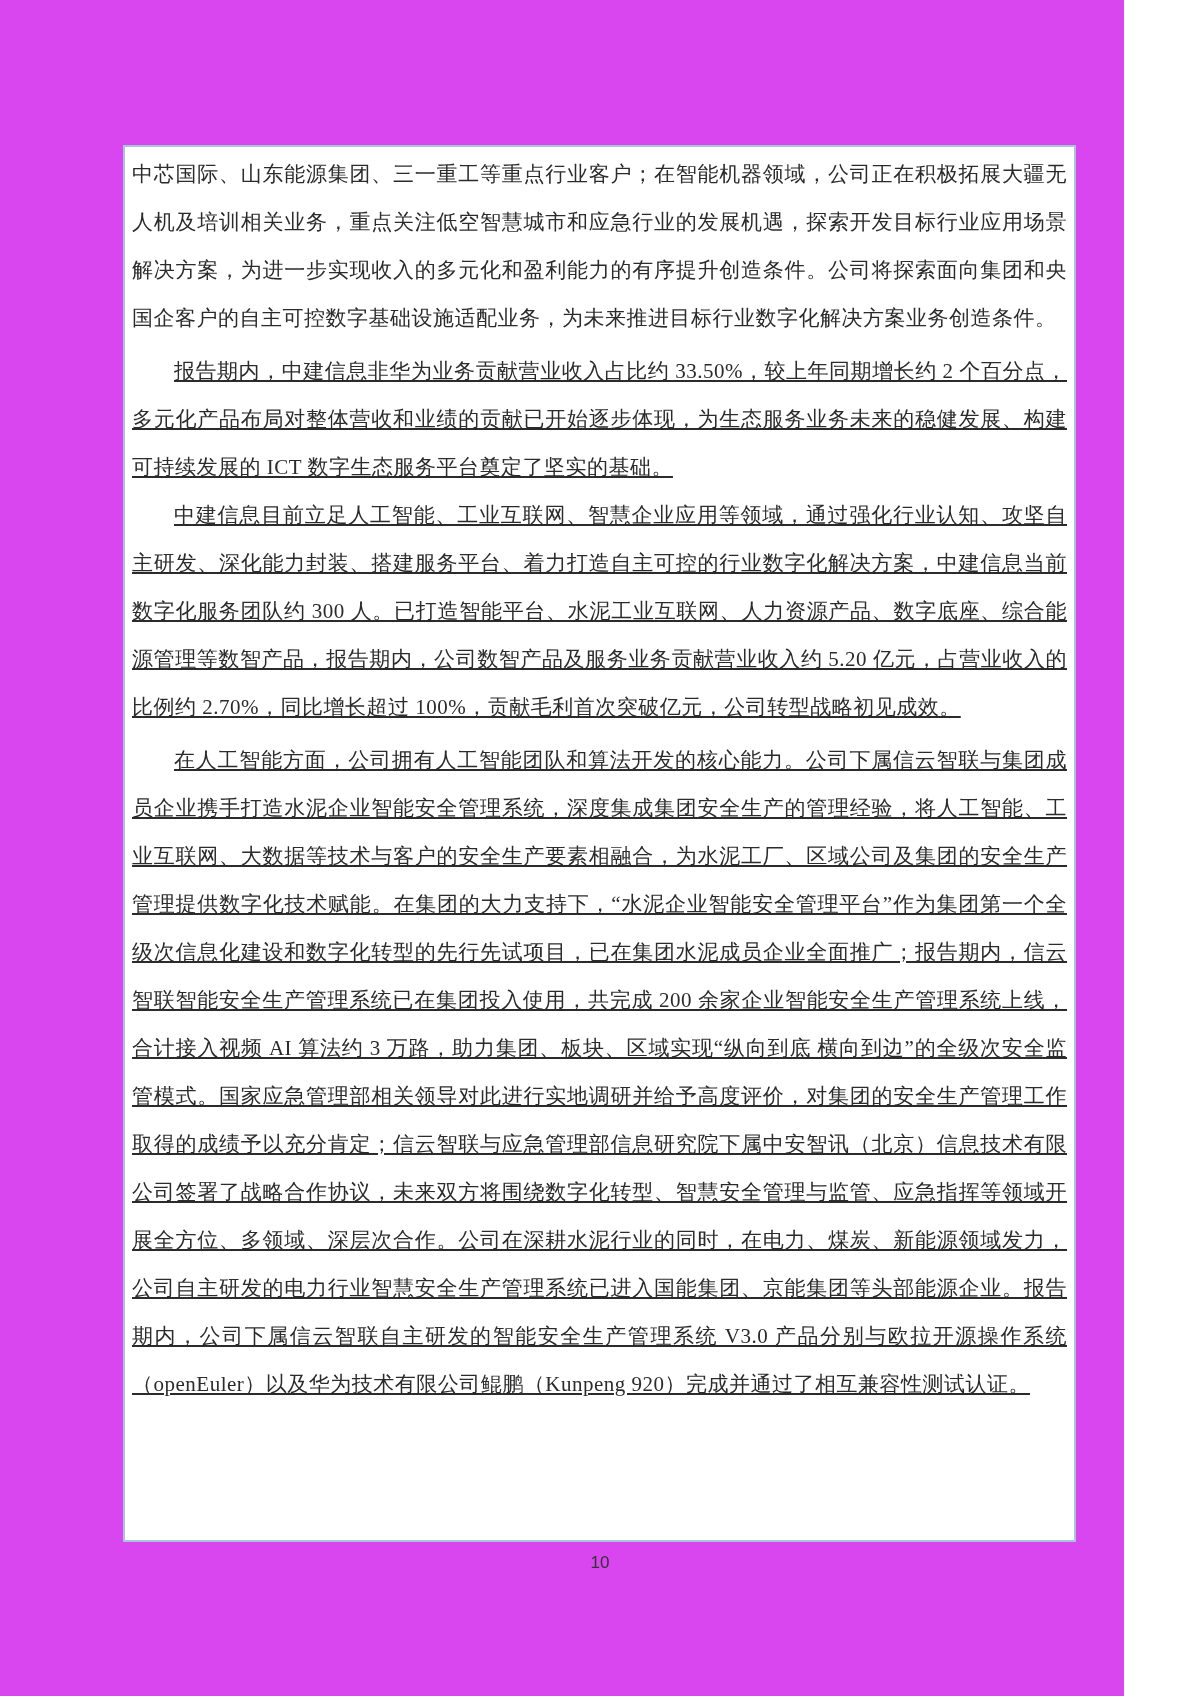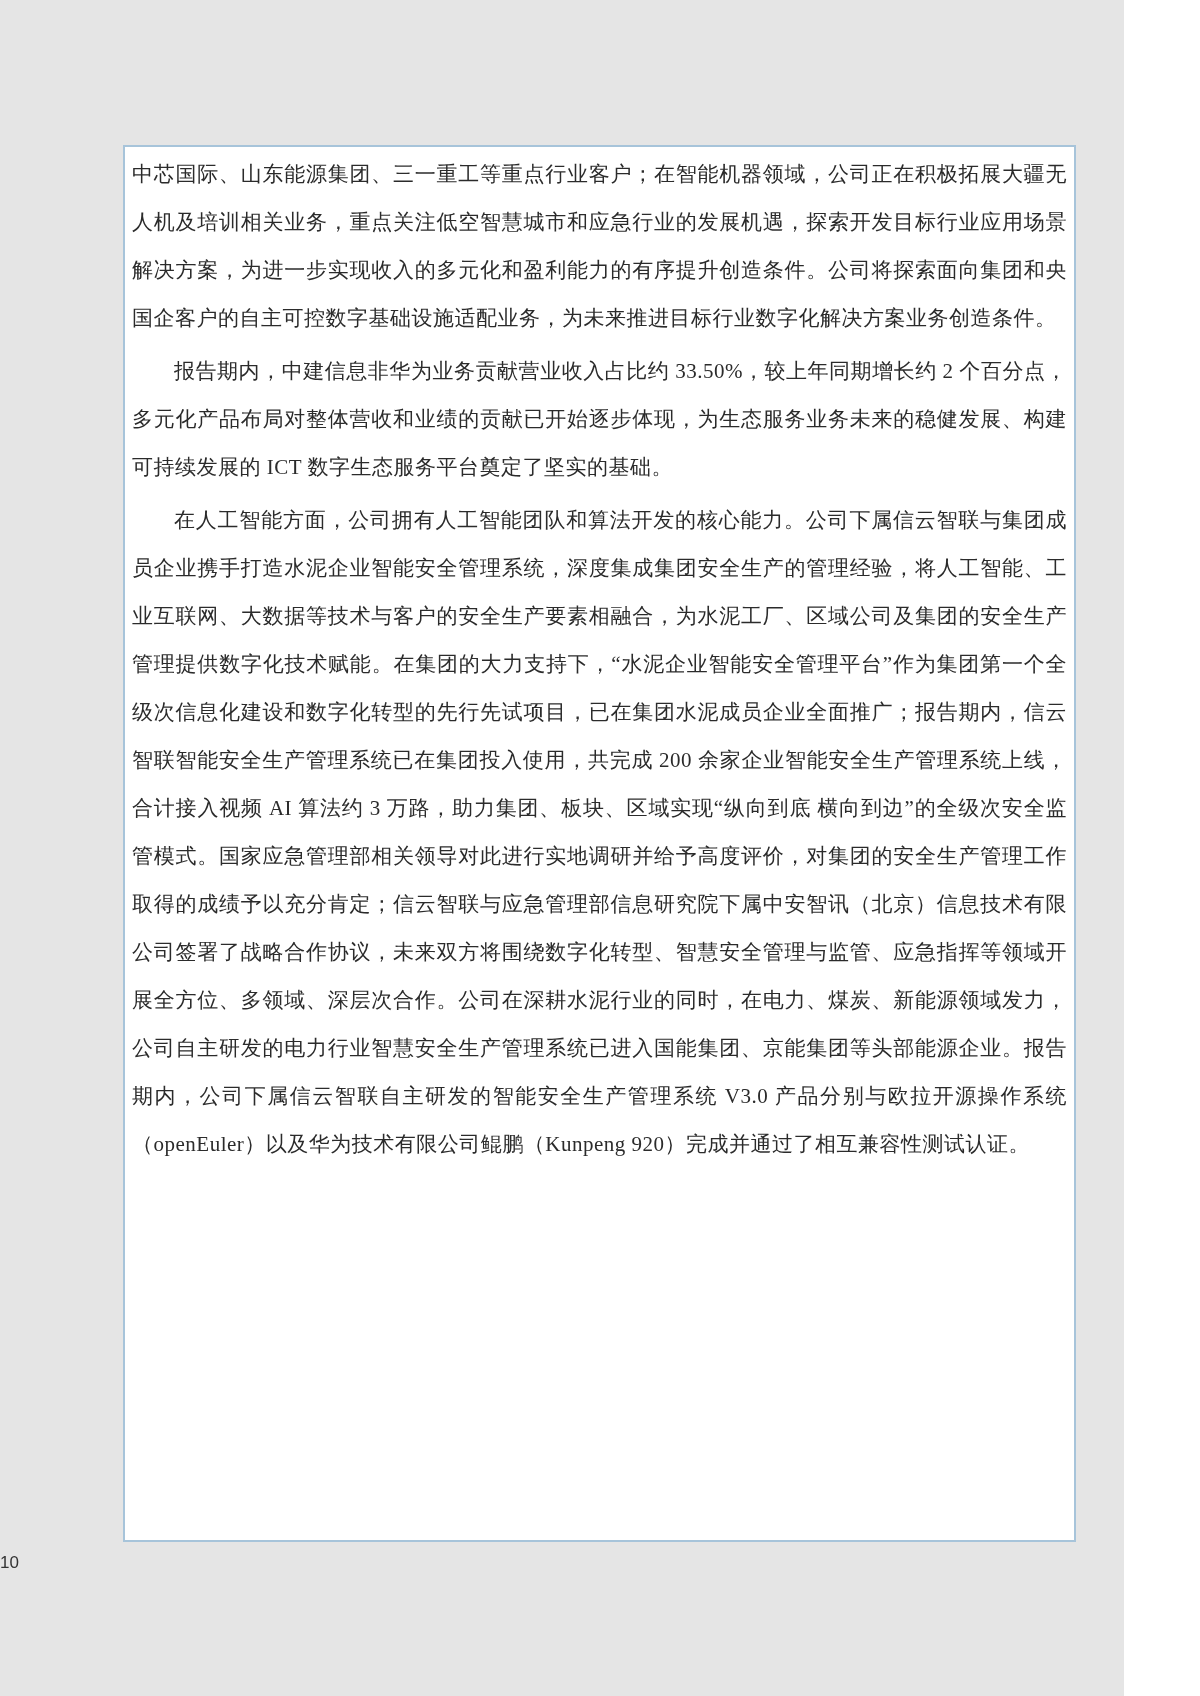--- a/index.html
+++ b/index.html
@@ -4,21 +4,21 @@
 <style>
   html, body {
     margin: 0;
     padding: 0;
     background: #ffffff;
   }
   .page {
     position: relative;
     width: 1124px;
     height: 1696px;
-    background: #e5e5e5;
+    background: #d946ef;
     overflow: hidden;
     font-family: "Liberation Serif", "DejaVu Serif", serif;
   }
   .content-box {
     position: absolute;
     left: 123px;
     top: 145px;
     width: 953px;
     height: 1397px;
     box-sizing: border-box;
@@ -30,56 +30,58 @@
   .content-box p {
     margin: 0;
     font-size: 21px;
     line-height: 48px;
     color: #2b2b2b;
     text-align: justify;
     letter-spacing: 0.5px;
   }
   .para-indent {
     text-indent: 2em;
+    text-decoration: underline;
   }
   .para-gap {
     margin-top: 5px !important;
   }
   .section-heading {
     margin-top: 9px !important;
   }
   .subsection-heading {
     margin-top: 9px !important;
     margin-bottom: 9px !important;
     text-indent: 2.4em;
   }
   .page-number {
     position: absolute;
     left: 0;
     top: 1553px;
     width: 1200px;
-    text-align: left;
+    text-align: center;
     font-family: "Liberation Sans", "DejaVu Sans", sans-serif;
     font-size: 17px;
     color: #333333;
   }
 </style>
 </head>
 <body>
 
 <div class="page">
 
   <div class="content-box">
 
     <p class="para-body">中芯国际、山东能源集团、三一重工等重点行业客户；在智能机器领域，公司正在积极拓展大疆无人机及培训相关业务，重点关注低空智慧城市和应急行业的发展机遇，探索开发目标行业应用场景解决方案，为进一步实现收入的多元化和盈利能力的有序提升创造条件。公司将探索面向集团和央国企客户的自主可控数字基础设施适配业务，为未来推进目标行业数字化解决方案业务创造条件。</p>
 
     <p class="para-body para-indent para-gap">报告期内，中建信息非华为业务贡献营业收入占比约 33.50%，较上年同期增长约 2 个百分点，多元化产品布局对整体营收和业绩的贡献已开始逐步体现，为生态服务业务未来的稳健发展、构建可持续发展的 ICT 数字生态服务平台奠定了坚实的基础。</p>
 
 
 
+    <p class="para-body para-indent">中建信息目前立足人工智能、工业互联网、智慧企业应用等领域，通过强化行业认知、攻坚自主研发、深化能力封装、搭建服务平台、着力打造自主可控的行业数字化解决方案，中建信息当前数字化服务团队约 300 人。已打造智能平台、水泥工业互联网、人力资源产品、数字底座、综合能源管理等数智产品，报告期内，公司数智产品及服务业务贡献营业收入约 5.20 亿元，占营业收入的比例约 2.70%，同比增长超过 100%，贡献毛利首次突破亿元，公司转型战略初见成效。</p>
 
     <p class="para-body para-indent para-gap">在人工智能方面，公司拥有人工智能团队和算法开发的核心能力。公司下属信云智联与集团成员企业携手打造水泥企业智能安全管理系统，深度集成集团安全生产的管理经验，将人工智能、工业互联网、大数据等技术与客户的安全生产要素相融合，为水泥工厂、区域公司及集团的安全生产管理提供数字化技术赋能。在集团的大力支持下，“水泥企业智能安全管理平台”作为集团第一个全级次信息化建设和数字化转型的先行先试项目，已在集团水泥成员企业全面推广；报告期内，信云智联智能安全生产管理系统已在集团投入使用，共完成 200 余家企业智能安全生产管理系统上线，合计接入视频 AI 算法约 3 万路，助力集团、板块、区域实现“纵向到底 横向到边”的全级次安全监管模式。国家应急管理部相关领导对此进行实地调研并给予高度评价，对集团的安全生产管理工作取得的成绩予以充分肯定；信云智联与应急管理部信息研究院下属中安智讯（北京）信息技术有限公司签署了战略合作协议，未来双方将围绕数字化转型、智慧安全管理与监管、应急指挥等领域开展全方位、多领域、深层次合作。公司在深耕水泥行业的同时，在电力、煤炭、新能源领域发力，公司自主研发的电力行业智慧安全生产管理系统已进入国能集团、京能集团等头部能源企业。报告期内，公司下属信云智联自主研发的智能安全生产管理系统 V3.0 产品分别与欧拉开源操作系统（openEuler）以及华为技术有限公司鲲鹏（Kunpeng 920）完成并通过了相互兼容性测试认证。</p>
 
   </div>
 
   <div class="page-number">10</div>
 
 </div>
 
 </body></html>

